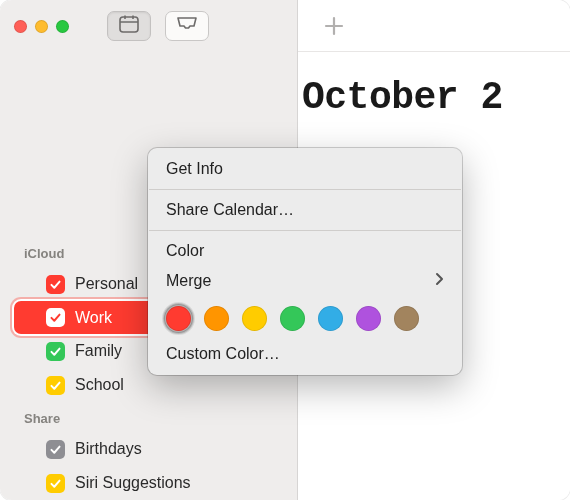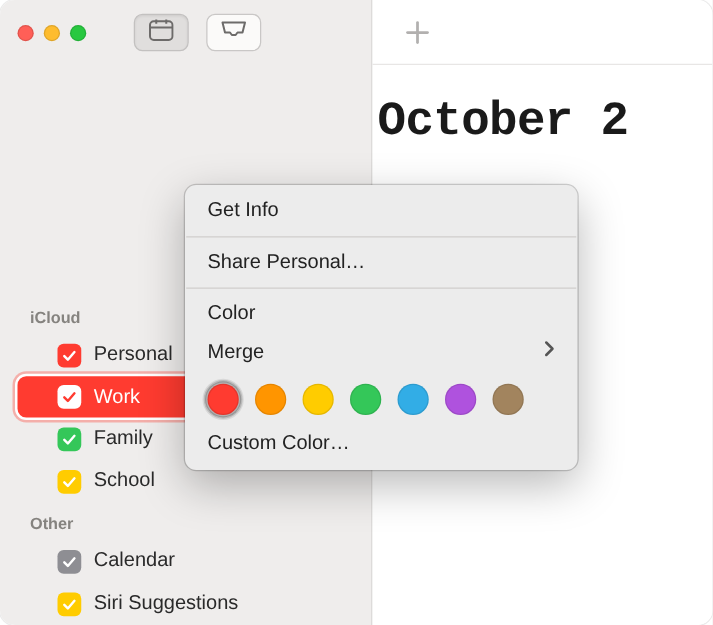--- a/index.html
+++ b/index.html
@@ -149,29 +149,29 @@
           </div>
           <div class="cal-item">
             <span class="chk" style="background: rgb(255, 204, 0);">
               <svg viewBox="0 0 16 16">
                 <path d="M3 8.5 L6.5 12 L13 4.5" fill="none" stroke="currentColor" stroke-width="2.4" stroke-linecap="round" stroke-linejoin="round"></path>
               </svg>
             </span>
             <span>School</span>
           </div>
         </div>
-        <div class="section-title">Other</div>
+        <div class="section-title">Share</div>
         <div class="cal-list">
           <div class="cal-item">
             <span class="chk" style="background: rgb(142, 142, 147);">
               <svg viewBox="0 0 16 16">
                 <path d="M3 8.5 L6.5 12 L13 4.5" fill="none" stroke="currentColor" stroke-width="2.4" stroke-linecap="round" stroke-linejoin="round"></path>
               </svg>
             </span>
-            <span>Calendar</span>
+            <span>Birthdays</span>
           </div>
           <div class="cal-item">
             <span class="chk" style="background: rgb(255, 204, 0);">
               <svg viewBox="0 0 16 16">
                 <path d="M3 8.5 L6.5 12 L13 4.5" fill="none" stroke="currentColor" stroke-width="2.4" stroke-linecap="round" stroke-linejoin="round"></path>
               </svg>
             </span>
             <span>Siri Suggestions</span>
           </div>
         </div>
@@ -189,21 +189,21 @@
     </div>
     <div class="month-title">October 2</div>
   </div>
 
   <div class="menu" id="ctx-menu">
       <div class="menu-item">
         <span>Get Info</span>
       </div>
       <div class="menu-sep"></div>
       <div class="menu-item">
-        <span>Share Personal…</span>
+        <span>Share Calendar…</span>
       </div>
       <div class="menu-sep"></div>
       <div class="menu-item">
         <span>Color</span>
       </div>
       <div class="menu-item">
         <span>Merge</span>
         <span class="chev"><svg width="9" height="14" viewBox="0 0 9 14">
             <path d="M2 2 L7 7 L2 12" fill="none" stroke="currentColor" stroke-width="2" stroke-linecap="round" stroke-linejoin="round"></path>
           </svg></span>

